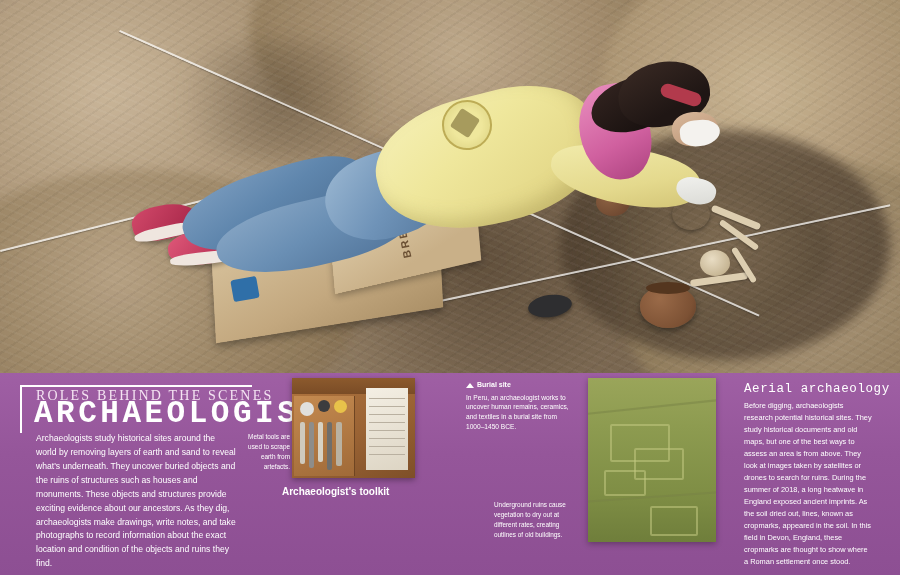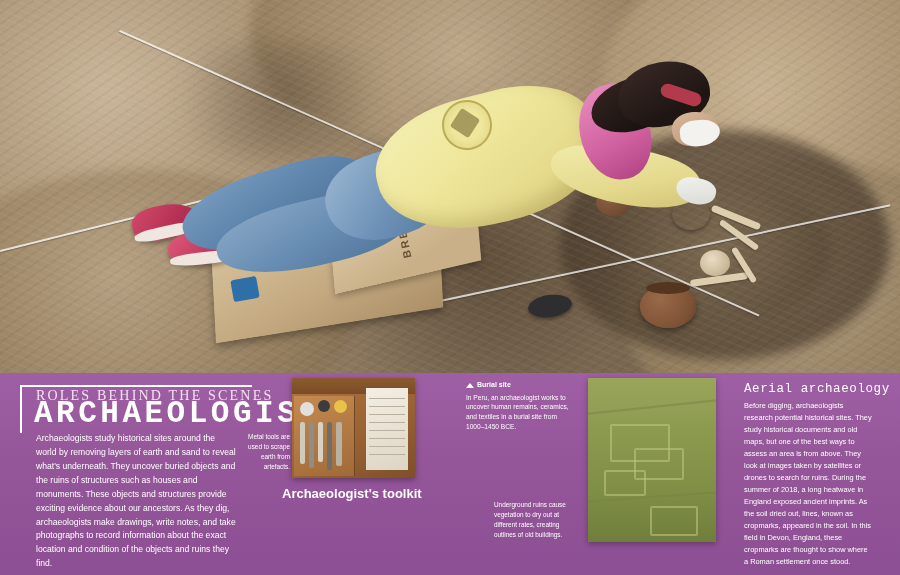--- a/index.html
+++ b/index.html
@@ -347,21 +347,21 @@
   #metal-cap {
     position: absolute; left: 244px; top: 432px; width: 46px;
     color: #ffffff; font-size: 6.4px; line-height: 1.55; text-align: right;
   }
 
   
   #toolkit-cap {
     position: absolute; left: 282px; top: 484px; width: 150px;
     color: #ffffff; font-size: 7.2px; line-height: 1.55;
   }
-  #toolkit-cap .hd { font-weight: bold; display:block; margin-bottom: 3px; font-size: 13px; }
+  #toolkit-cap .hd { font-weight: bold; display:block; margin-bottom: 3px; font-size: 10px; }
 
   
   #aerial {
     position: absolute; left: 588px; top: 378px; width: 128px; height: 164px;
     background:
       linear-gradient(180deg, #9aa55a 0%, #8d9b50 30%, #7f8e45 70%, #6f7e3b 100%);
     overflow: hidden;
     box-shadow: 0 2px 6px rgba(0,0,0,.3);
   }
   #aerial .cropmark {

